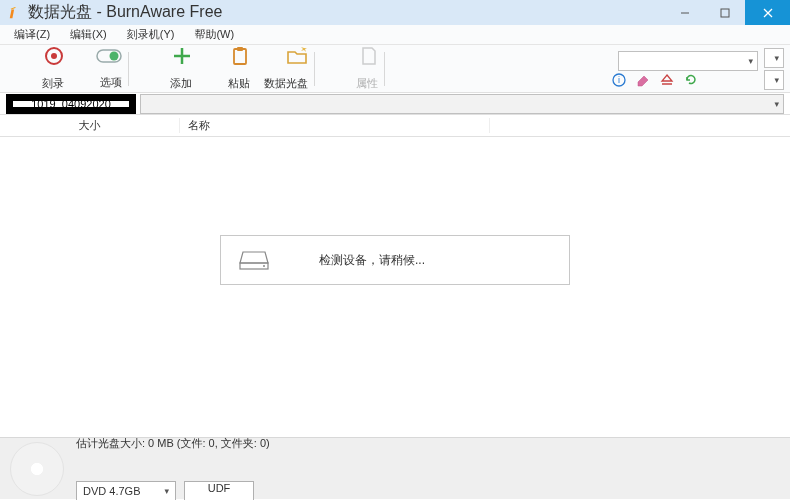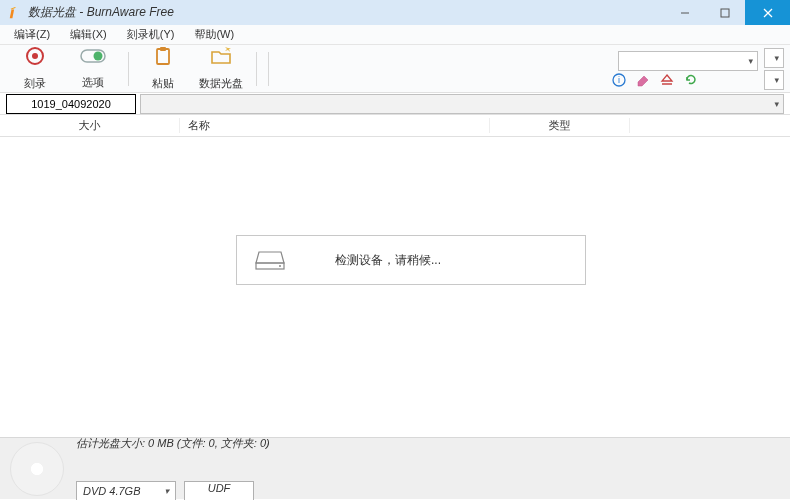--- a/index.html
+++ b/index.html
@@ -1,62 +1,62 @@
 <!DOCTYPE html>
 <html><head>
 <meta charset="utf-8">
 <style>
 * { box-sizing: border-box; margin: 0; padding: 0; font-family: "Microsoft YaHei", "Segoe UI", sans-serif; }
 body { width: 790px; height: 500px; background: #fff; overflow: hidden; }
 
 
 .titlebar { height: 25px; background: #d9e8f7; display: flex; align-items: center; padding: 0 8px; position: relative; }
 .titlebar .icon { width: 14px; height: 14px; margin-right: 6px; }
-.titlebar .title { font-size: 12px; color: #333; font-style: italic; }
+.titlebar .title { font-size: 16px; color: #333; }
 .win-controls { position: absolute; right: 0; top: 0; display: flex; }
 .win-btn { width: 40px; height: 25px; display: flex; align-items: center; justify-content: center; color: #555; font-size: 10px; }
 .win-btn.close { background: #1693d6; color: #fff; width: 45px; }
 
 
 .menubar { height: 20px; background: #fafbfc; display: flex; align-items: center; padding: 0 4px; border-bottom: 1px solid #e5e5e5; }
 .menubar .menu-item { font-size: 11px; color: #333; padding: 0 10px; cursor: default; }
 
 
 .toolbar { height: 48px; background: #fafbfc; border-bottom: 1px solid #e0e0e0; display: flex; align-items: center; padding: 0 6px; }
-.tool-btn { width: 58px; height: 46px; display: flex; flex-direction: column; align-items: center; justify-content: center; font-size: 11px; color: #333; gap: 10px; }
+.tool-btn { width: 58px; height: 46px; display: flex; flex-direction: column; align-items: flex-end; justify-content: center; font-size: 11px; color: #333; gap: 10px; }
 .tool-btn.disabled { opacity: 0.4; }
 .tool-sep-wrap { width: 12px; height: 100%; display:flex; align-items:center; justify-content:center;}
 .tool-sep { width: 1px; height: 34px; background: #d8d8d8; }
 .right-group { margin-left: auto; display: flex; flex-direction: column; gap: 2px; align-items:flex-end;}
 .combo { height: 20px; width: 140px; background: #fff; border: 1px solid #c0c0c0; display: flex; align-items: center; justify-content: flex-end; padding: 0 4px; font-size: 11px; }
 .combo .dd { font-size: 9px; color: #555; }
 .icon-row { display: flex; gap: 10px; align-items: center; padding-right: 60px;}
 .small-icon { width: 14px; height: 14px; display:flex; align-items:center; justify-content:center;}
 
 
 .pathrow { height: 22px; display: flex; align-items: center; border-bottom: 1px solid #e0e0e0; }
-.disc-name { width: 130px; height: 20px; margin: 1px 4px 1px 6px; border: 1px solid #000000; display:flex; align-items:center; justify-content:center; font-size: 11px; background:#fff;}
+.disc-name { width: 130px; height: 20px; margin: 1px 4px 1px 6px; border: 7px solid #000000; display:flex; align-items:center; justify-content:center; font-size: 11px; background:#fff;}
 .path-field { flex:1; height:20px; margin: 1px 6px 1px 0; border:1px solid #c0c0c0; background:#f2f2f2; display:flex; align-items:center; justify-content:flex-end; padding:0 4px;}
 .path-field .dd { font-size: 9px; color:#555;}
 
 
 .listhdr { height: 22px; display: flex; align-items: center; border-bottom: 1px solid #e0e0e0; font-size: 11px; color: #333; }
 .listhdr .col { padding: 0 8px; border-right: 1px solid #eee; }
 .colA { width: 310px; } .colB { width: 180px; } .colC { width: 140px; } .colD { flex:1; }
 
 
 .main { height: 300px; background: #fff; position: relative; }
-.detect-box { position: absolute; left: 236px; top: 98px; width: 350px; height: 50px; border: 1px solid #c8c8c8; display:flex; align-items:center; padding: 0 18px; gap: 50px; background:#fff;}
+.detect-box { position: absolute; left: 220px; top: 98px; width: 350px; height: 50px; border: 1px solid #c8c8c8; display:flex; align-items:center; padding: 0 18px; gap: 50px; background:#fff;}
 .detect-box .disc-ic { width: 30px; height: 24px; }
 .detect-box .msg { font-size: 12px; color: #333; }
 
 
 .statusbar { height: 62px; background: #efefef; border-top: 1px solid #d8d8d8; display: flex; align-items: center; padding: 0 10px; gap: 12px; }
 .disc-big { width: 54px; height: 54px; border-radius: 50%; background: radial-gradient(circle, #fff 0 16%, #f2f2f2 17% 100%); border:1px solid #e3e3e3;}
-.status-right { display:flex; flex-direction:column; gap: 6px; font-size: 11px; color:#333;font-style:italic;}
+.status-right { display:flex; flex-direction:column; gap: 6px; font-size: 11px; color:#333;}
 .sel-row { display:flex; gap:8px;margin-top:24px;}
 .mini-combo { height: 20px; border:1px solid #b0b0b0; background:#fff; display:flex; align-items:center; padding:0 6px; gap:6px; font-size:11px;}
 .mini-combo .dd { font-size:9px; color:#555; margin-left:auto;}
 .mc1 { width: 100px;} .mc2 { width: 70px; flex-direction: column;}
 
 svg { display:block; }
 </style>
 </head>
 <body>
 
@@ -108,35 +108,48 @@
         <rect x="1" y="3" width="24" height="12" rx="6" fill="none" stroke="#9aa" stroke-width="1.5"></rect>
         <circle cx="18" cy="9" r="4.5" fill="#4db36a"></circle>
       </svg>
     <span>选项</span>
   </div>
   <div class="tool-sep-wrap">
       <div class="tool-sep"></div>
     </div>
   <div class="tool-btn">
     <svg width="20" height="20">
+        <line x1="10" y1="2" x2="10" y2="18" stroke="#3fa84c" stroke-width="2.5"></line>
+        <line x1="2" y1="10" x2="18" y2="10" stroke="#3fa84c" stroke-width="2.5"></line>
+      </svg>
+    <span>添加</span>
+  </div>
+  <div class="tool-btn">
+    <svg width="20" height="20">
         <rect x="4" y="3" width="12" height="15" rx="1" fill="none" stroke="#d68a2e" stroke-width="1.8"></rect>
         <rect x="7" y="1" width="6" height="4" rx="1" fill="#d68a2e"></rect>
       </svg>
     <span>粘贴</span>
   </div>
   <div class="tool-btn">
     <svg width="22" height="20">
         <path d="M2 6 L2 17 L20 17 L20 8 L11 8 L9 6 Z" fill="none" stroke="#d9a43a" stroke-width="1.6"></path>
         <path d="M15 1 L17 3 L15 5 L18 4 L20 6 L19 3 L21 2 L18 2 Z" fill="#e6b94d"></path>
       </svg>
     <span>数据光盘</span>
   </div>
   <div class="tool-sep-wrap">
       <div class="tool-sep"></div>
     </div>
+  <div class="tool-btn disabled">
+    <svg width="18" height="20">
+        <path d="M3 2 L12 2 L15 5 L15 18 L3 18 Z" fill="none" stroke="#888" stroke-width="1.5"></path>
+      </svg>
+    <span>属性</span>
+  </div>
   <div class="tool-sep-wrap">
       <div class="tool-sep"></div>
     </div>
 
   <div class="right-group">
     <div class="combo">
         <span class="dd">▾</span>
       </div>
     <div class="icon-row">
       <span class="small-icon">
@@ -180,21 +193,20 @@
       <span>1019_04092020</span>
     </div>
   <div class="path-field">
       <span class="dd">▾</span>
     </div>
 </div>
 
 <div class="listhdr">
   <div class="col colB" style="text-align:center">大小</div>
   <div class="col colA">名称</div>
-  <div class="col colC" style="text-align:center">类型</div>
 </div>
 
 <div class="main">
   <div class="detect-box">
     <span class="disc-ic">
       <svg width="30" height="24" viewBox="0 0 30 24">
           <path d="M4 4 L26 4 L29 15 L1 15 Z" fill="none" stroke="#888" stroke-width="1.2"></path>
           <rect x="1" y="15" width="28" height="6" fill="none" stroke="#888" stroke-width="1.2"></rect>
           <circle cx="25" cy="18" r="1" fill="#888"></circle>
         </svg>

